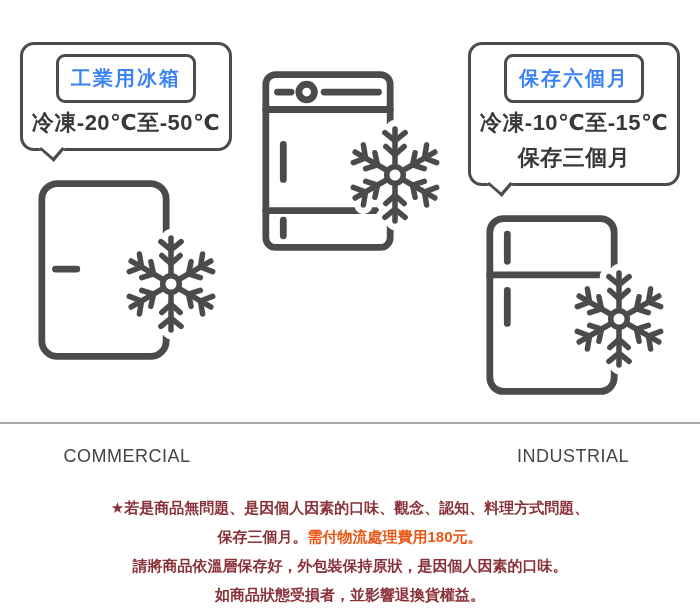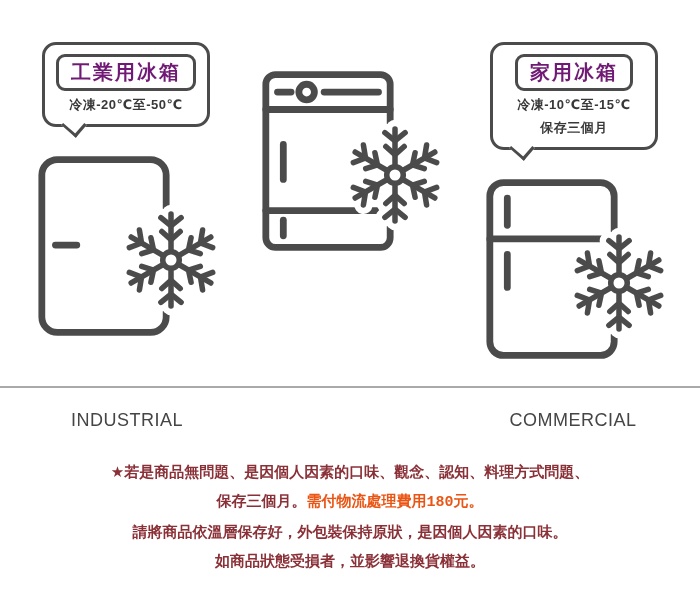--- a/index.html
+++ b/index.html
@@ -17,43 +17,43 @@
   }
   .bubble::after {
     content:""; position:absolute; left:20px; bottom:-10px;
     width:15px; height:15px; background:#fff;
     border-left:3px solid var(--icon-gray,#4b4b4b);
     border-bottom:3px solid var(--icon-gray,#4b4b4b);
     transform:skewX(8deg) rotate(-45deg);
   }
   .bubble-title {
     display:inline-block; border:3px solid var(--icon-gray,#4b4b4b);
-    border-radius:9px; padding:2px 12px;
-    font-size:20px; font-weight:bold; color:#701a75; letter-spacing:2px;
+    border-radius:9px; padding:8px 12px;
+    font-size:20px; font-weight:bold; color:#3b82f6; letter-spacing:2px;
   }
-  .bubble-line { font-size:13px; font-weight:bold; color:#383838; margin-top:5px; letter-spacing:.5px; }
+  .bubble-line { font-size:22px; font-weight:bold; color:#383838; margin-top:5px; letter-spacing:.5px; }
 
   .icon-wrap { position:relative; width:212px; height:198px; margin-top:24px; }
   .fridge { position:absolute; left:16px; top:2px; }
   .fridge rect, .fridge line, .fridge circle, .fridge path {
     fill:none; stroke:var(--icon-gray,#4b4b4b); stroke-width:7; stroke-linecap:round;
   }
   .snow { position:absolute; left:94px; top:52px; width:114px; height:114px; }
   .sf-halo { stroke:#fff; stroke-width:20; fill:none; stroke-linecap:round; stroke-linejoin:round; }
   .sf-ink  { stroke:var(--icon-gray,#4b4b4b); stroke-width:6; fill:none; stroke-linecap:round; stroke-linejoin:round; }
   .sf-hub  { fill:#fff; stroke:var(--icon-gray,#4b4b4b); stroke-width:6; }
 
   .divider { height:2px; background:var(--divider-gray,#aaa); margin-top:14px; }
 
   .labels { display:flex; justify-content:space-between; padding:0 14px; margin-top:22px; }
   .labels .en-label { width:226px; text-align:center; font-size:18px; color:#454545; letter-spacing:.5px; }
 
   .notice { margin-top:26px; text-align:center; font-weight:bold; font-size:15px; line-height:29px; color:var(--maroon,#8a3138); }
   .notice p { margin:0; }
-  .notice .highlight { color:var(--orange-red,#ea5514);font-family:Liberation Mono, monospace; }
+  .notice .highlight { color:var(--orange-red,#ea5514); }
 </style>
 </head>
 <body>
 
 <svg width="0" height="0" style="position:absolute" aria-hidden="true">
   <defs>
     <g id="sf-arm">
       <line x1="0" y1="0" x2="0" y2="-50"></line>
       <path d="M -10 -31 L 0 -22 L 10 -31"></path>
       <path d="M -11 -46 L 0 -37 L 11 -46"></path>
@@ -106,21 +106,21 @@
         <svg class="snow" viewBox="-62 -62 124 124">
           <use href="#sf" class="sf-halo"></use>
           <use href="#sf" class="sf-ink"></use>
           <circle r="9" class="sf-hub"></circle>
         </svg>
       </div>
     </div>
 
     <div class="card">
       <div class="bubble">
-        <div class="bubble-title">家用冰箱</div>
+        <div class="bubble-title">保存六個月</div>
         <div class="bubble-line">冷凍-10℃至-15℃</div>
         <div class="bubble-line">保存三個月</div>
       </div>
       <div class="icon-wrap">
         <svg class="fridge" width="136" height="186" viewBox="0 0 140 190">
           <rect x="6" y="6" width="128" height="178" rx="14"></rect>
           <line x1="6" y1="64" x2="134" y2="64"></line>
           <line x1="24" y1="22" x2="24" y2="50"></line>
           <line x1="24" y1="80" x2="24" y2="114"></line>
         </svg>
@@ -130,22 +130,22 @@
           <circle r="9" class="sf-hub"></circle>
         </svg>
       </div>
     </div>
 
   </div>
 
   <div class="divider"></div>
 
   <div class="labels">
+    <div class="en-label">COMMERCIAL</div>
     <div class="en-label">INDUSTRIAL</div>
-    <div class="en-label">COMMERCIAL</div>
   </div>
 
   <div class="notice">
     <p>★若是商品無問題、是因個人因素的口味、觀念、認知、料理方式問題、</p>
     <p>
       <span>保存三個月。</span><span class="highlight">需付物流處理費用180元。</span>
     </p>
     <p>請將商品依溫層保存好，外包裝保持原狀，是因個人因素的口味。</p>
     <p>如商品狀態受損者，並影響退換貨權益。</p>
   </div>

